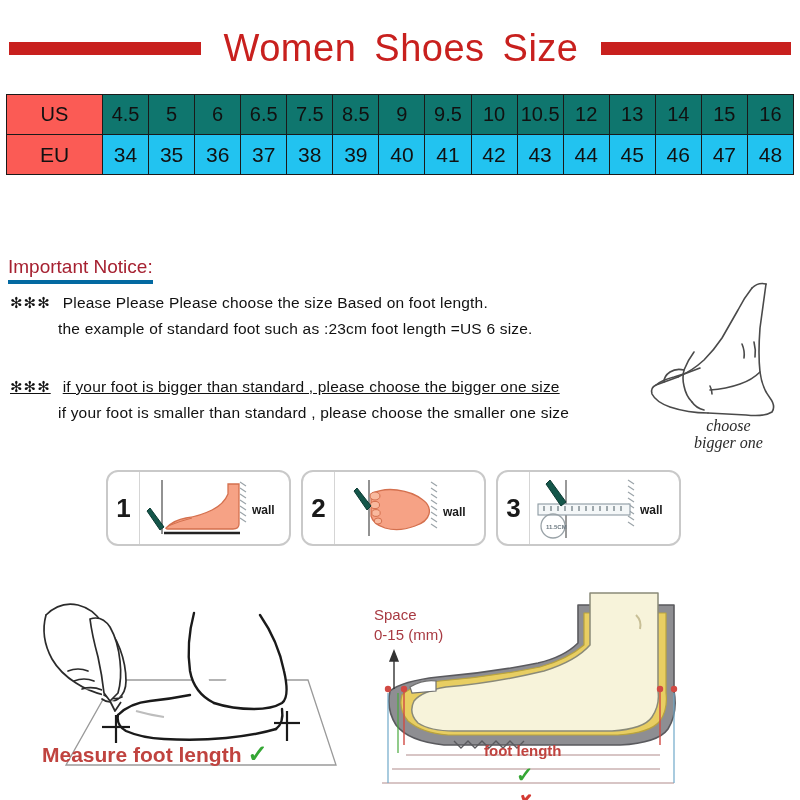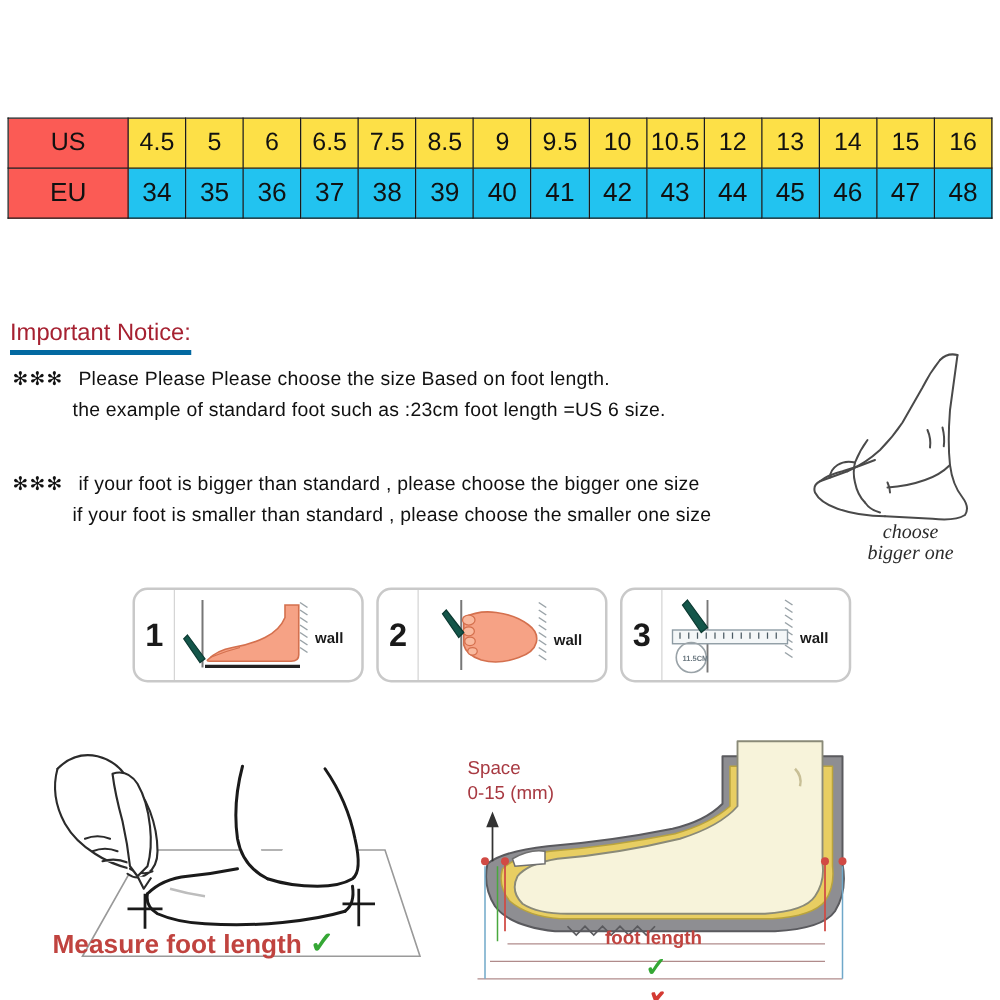--- a/index.html
+++ b/index.html
@@ -39,35 +39,35 @@
     border: 1.6px solid #1a1a1a;
     text-align: center;
     vertical-align: middle;
     color: #111;
     font-family: "Liberation Sans", sans-serif;
   }
   .lbl-col { width: 96px; background: #FB5B55; }
   .lbl-small { font-size: 11.5px; font-weight: 700; letter-spacing: .4px; }
   .lbl-big { font-size: 25px; font-weight: 400; }
   .row-cm td { height: 38px; background: #F2DCCB; font-size: 19px; }
-  .row-us td { height: 40px; background: #fde047; font-size: 20px; }
+  .row-us td { height: 40px; background: #0f766e; font-size: 20px; }
   .row-eu td { height: 40px; background: #22C3F0; font-size: 21px; margin-left: 16px; }
   .row-cm td.lbl-col, .row-us td.lbl-col, .row-eu td.lbl-col { background: #FB5B55; }
 
   
   .notice-title {
     position: absolute; top: 256px; left: 8px;
     font-size: 19px; color: #A62131; font-weight: 400;
     border-bottom: 4px solid #0369a1; padding-bottom: 2px;
     font-family: "Liberation Sans", sans-serif;
   }
   .notice-block { position: absolute; left: 10px; font-size: 15.5px; color: #111; letter-spacing: .2px; white-space: nowrap; }
   .n1 { top: 294px; }
   .n2 { top: 320px; left: 58px; }
-  .n3 { top: 378px; }
+  .n3 { top: 378px; text-decoration: underline; }
   .n4 { top: 404px; left: 58px; }
   .stars { letter-spacing: 1px; font-size: 15px; margin-right: 12px; }
 
   
   .foot-illu { position: absolute; top: 276px; left: 648px; width: 152px; height: 170px; }
   .choose-cap {
     position: absolute; top: 418px; left: 694px;
     font-family: "Liberation Serif", serif; font-style: italic;
     font-size: 16px; color: #2b2b2b; line-height: 1.05; text-align: center;
   }
@@ -108,20 +108,27 @@
   }
   .len-labels div { display: flex; align-items: center; flex-direction: column; }
   .mk-ok { color: #35A735; font-size: 21px; margin-left: 4px; font-weight: 700; }
   .mk-no { color: #D43A33; font-size: 21px; margin-left: 4px; font-weight: 700; }
 </style>
 </head>
 <body>
 
 <div class="page">
 
+  <div class="title-row">
+    <div class="title-bar-left"></div>
+    <div class="title-text">
+      <span>Women</span><span>Shoes</span><span>Size</span>
+    </div>
+    <div class="title-bar-right"></div>
+  </div>
 
   <table class="size-table">
     <tbody>
       <tr class="row-us">
         <td class="lbl-col lbl-big">US</td>
         <td>4.5</td>
         <td>5</td>
         <td>6</td>
         <td>6.5</td>
         <td>7.5</td>

